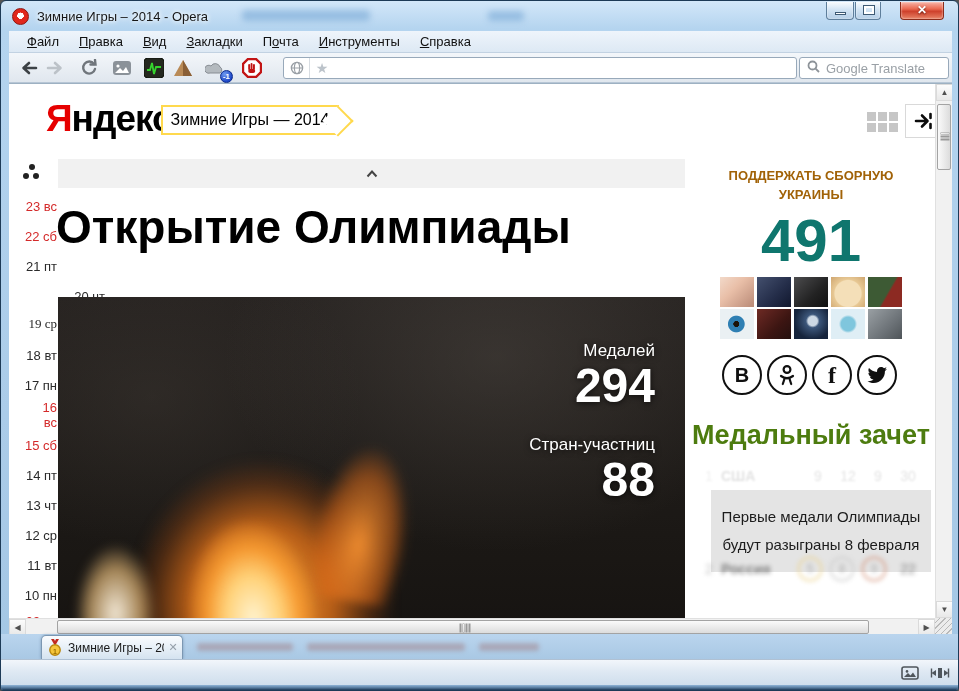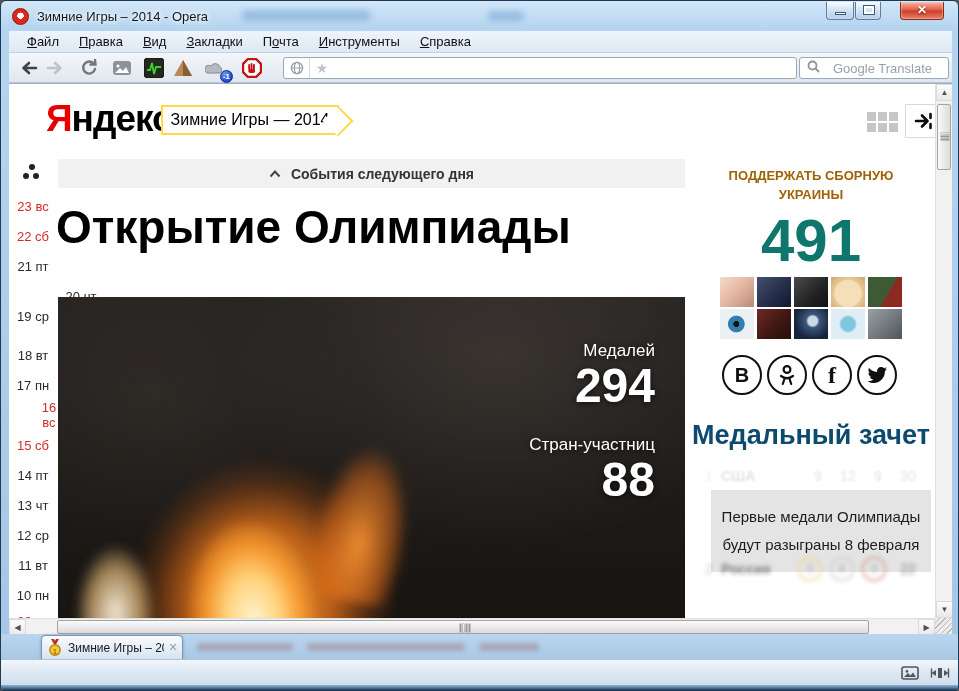--- a/index.html
+++ b/index.html
@@ -38,21 +38,21 @@
   .toolbarbar { position:absolute; left:8px; top:52px; width:943px; height:30px;
     background:linear-gradient(#f3f6fa,#e0e7ee); border-bottom:1px solid #b7c6d5; }
   .tbtn { position:absolute; top:4px; width:24px; height:22px; display:flex; align-items:center; justify-content:center; cursor:default; }
   .addr { position:absolute; left:274px; top:4px; width:514px; height:22px; background:#fff;
     border:1px solid #98a9ba; border-radius:3px; display:flex; align-items:center; }
   .addr .fav { width:26px; height:100%; border-right:1px solid #d8dde2; display:flex; align-items:center; justify-content:center; }
   .addr .urltext { flex:1; font-size:13px; padding-left:7px; white-space:nowrap; overflow:hidden; }
   .addr .dim { color:#8d9196; } .addr .dom { color:#1d1d1d; }
   .addr .star { width:24px; text-align:center; color:#bcc3ca; font-size:14px; }
   .searchbox { position:absolute; left:790px; top:4px; width:150px; height:22px; background:#fff;
-    border:1px solid #98a9ba; border-radius:3px; display:flex; align-items:center;gap:7px; }
+    border:1px solid #98a9ba; border-radius:3px; display:flex; align-items:center; }
   .searchbox input { border:none; outline:none; width:108px; font-size:13px; color:#444;
     font-family:"Liberation Sans",sans-serif; background:transparent; }
   .searchbox input::placeholder { color:#9aa0a6; }
   .badge { position:absolute; right:-6px; bottom:-4px; width:13px; height:13px; border-radius:50%;
     background:radial-gradient(circle at 35% 30%, #6f9bf0,#1d47c8 70%); border:1px solid #0c2b8a;
     color:#fff; font-size:8px; font-weight:bold; text-align:center; line-height:11px; }
   
   .viewport { position:absolute; left:8px; top:82px; width:943px; height:551px; background:#fff;
     border-top:1px solid #9db1c2; overflow:hidden; }
   .content { position:absolute; left:0; top:0; width:926px; height:534px; overflow:hidden; background:#fff; }
@@ -63,21 +63,21 @@
     border:2px solid #ffd94d; display:flex; align-items:center; justify-content:center; font-size:16px; color:#000; }
   .ybox:after { content:""; position:absolute; right:-12px; top:3px; width:20px; height:20px;
     border-top:2px solid #ffd94d; border-right:2px solid #ffd94d; transform:rotate(45deg); background:#fff; }
   .appsgrid { position:absolute; left:858px; top:28px; width:31px; display:grid;
     grid-template-columns:repeat(3,9px); grid-gap:2px; }
   .appsgrid i { width:9px; height:9px; background:#c6c6c6; }
   .loginbox { position:absolute; left:896px; top:20px; width:38px; height:34px; background:#fff;
     border:1px solid #d9d9d9; display:flex; align-items:center; justify-content:center; }
   .dotsicon { position:absolute; left:12px; top:78px; }
   
-  .date { position:absolute; left:0; width:48px; text-align:center; font-size:13px; color:#2a2a2a; cursor:pointer; }
+  .date { position:absolute; left:0; width:48px; text-align:right; font-size:13px; color:#2a2a2a; cursor:pointer; }
   .date.weekend { color:#d42a2a; }
   
   .eventsbar { position:absolute; left:49px; top:75px; width:627px; height:29px; background:#f1f1f1;
     display:flex; align-items:center; justify-content:center; gap:10px; cursor:pointer; }
   .eventsbar .lbl { font-size:14px; font-weight:bold; color:#333; }
   
   .headline { position:absolute; left:47px; top:116px; font-size:46px; font-weight:900; color:#000; letter-spacing:0; }
   
   .photo { position:absolute; left:49px; top:213px; width:627px; height:396px; overflow:hidden;
     background:
@@ -117,21 +117,21 @@
   .a6{background:radial-gradient(circle at 48% 50%, #1c1208 0 12%, #2f7fb3 14% 34%, #eaf0f3 38%);}
   .a7{background:linear-gradient(135deg,#6e2a24,#3c1512 60%,#24100e);}
   .a8{background:radial-gradient(circle at 55% 40%, #cdd8e4 0 18%, #3c567a 26%, #16243c 70%);}
   .a9{background:radial-gradient(circle at 50% 50%, #7fc6dd 0 30%, #dfeef5 40%);}
   .a10{background:linear-gradient(135deg,#9aa0a4,#6d7378 60%,#4e5458);}
   .socialrow { position:absolute; left:31px; top:271px; width:178px; display:flex; gap:5px; }
   .soc { width:40px; height:40px; border-radius:50%; border:2px solid #101010; background:#fff;
     display:flex; align-items:center; justify-content:center; cursor:pointer; }
   .soc .g { font-size:20px; font-weight:bold; color:#101010; }
   .soc .gf { font-family:"Liberation Serif",serif; font-size:24px; font-weight:bold; color:#101010; }
-  .medals-h { position:absolute; top:336px; width:100%; text-align:center; font-size:27px; font-weight:800; color:#0c4a6e; white-space:nowrap; }
+  .medals-h { position:absolute; top:336px; width:100%; text-align:center; font-size:27px; font-weight:800; color:#4d7c0f; white-space:nowrap; }
   .mrow { position:absolute; left:14px; width:218px; display:flex; align-items:center; font-size:14px; color:#222; }
   .mrow .rank { width:16px; color:#888; }
   .mrow .country { flex:1; font-weight:bold; }
   .mrow .num { width:30px; text-align:center; }
   .mrow-usa { top:384px; opacity:.13; filter:blur(1px); }
   .mrow-rus { top:472px; opacity:.5; filter:blur(2.2px); }
   .mcir { display:inline-block; width:26px; height:26px; border-radius:50%; border:3px solid #ccc;
     text-align:center; line-height:20px; font-size:12px; color:#777; margin-right:6px; }
   .mc-g{border-color:#ecd28c;} .mc-s{border-color:#c9c9c9;} .mc-b{border-color:#d4937a;}
   .tooltip { position:absolute; left:20px; top:406px; width:220px; background:#e4e4e4; padding:13px 6px;
@@ -296,37 +296,36 @@
             <circle cx="11" cy="5" r="3" fill="#222"></circle>
             <circle cx="5" cy="14" r="3" fill="#222"></circle>
             <circle cx="15" cy="14" r="3" fill="#222"></circle>
           </svg>
       </div>
 
       <div class="date weekend" style="top:115px;">23 вс</div>
       <div class="date weekend" style="top:145px;">22 сб</div>
       <div class="date" style="top:175px;">21 пт</div>
       <div class="date" style="top:205px;margin-left:48px;">20 чт</div>
-      <div class="date" style="top:225px;">19 ср</div>
+      <div class="date" style="top:232px;font-family:Liberation Serif, serif;">19 ср</div>
       <div class="date" style="top:264px;">18 вт</div>
       <div class="date" style="top:294px;">17 пн</div>
       <div class="date weekend" style="top:316px;padding-left:32px;">16 вс</div>
       <div class="date weekend" style="top:354px;">15 сб</div>
       <div class="date" style="top:384px;">14 пт</div>
       <div class="date" style="top:414px;">13 чт</div>
       <div class="date" style="top:444px;">12 ср</div>
       <div class="date" style="top:474px;">11 вт</div>
       <div class="date" style="top:504px;">10 пн</div>
       <div class="date weekend" style="top:530px;">09 вс</div>
 
       <div class="eventsbar">
         <svg width="12" height="8">
             <polyline points="1.5,6.5 6,1.5 10.5,6.5" stroke="#444" stroke-width="2" fill="none"></polyline>
           </svg>
-        <span class="lbl">События следующего дня</span>
       </div>
 
       <div class="headline">Открытие Олимпиады</div>
 
       <div class="photo">
         <div class="flame">
             <div class="f1"></div>
             <div class="f3"></div>
             <div class="f2"></div>
             <div class="f4"></div>

